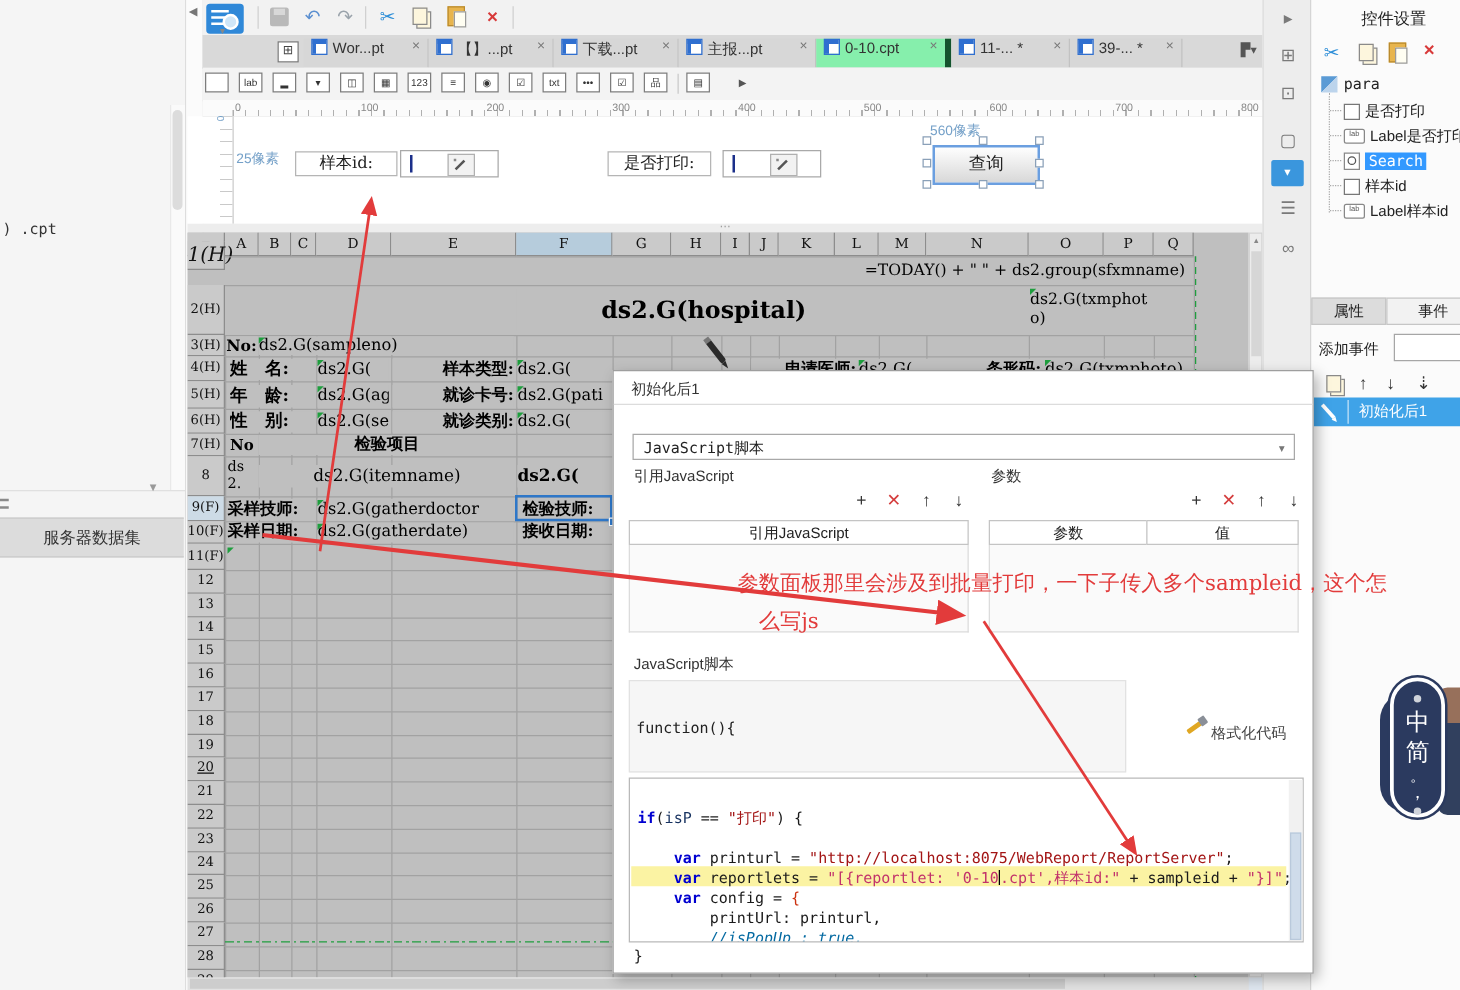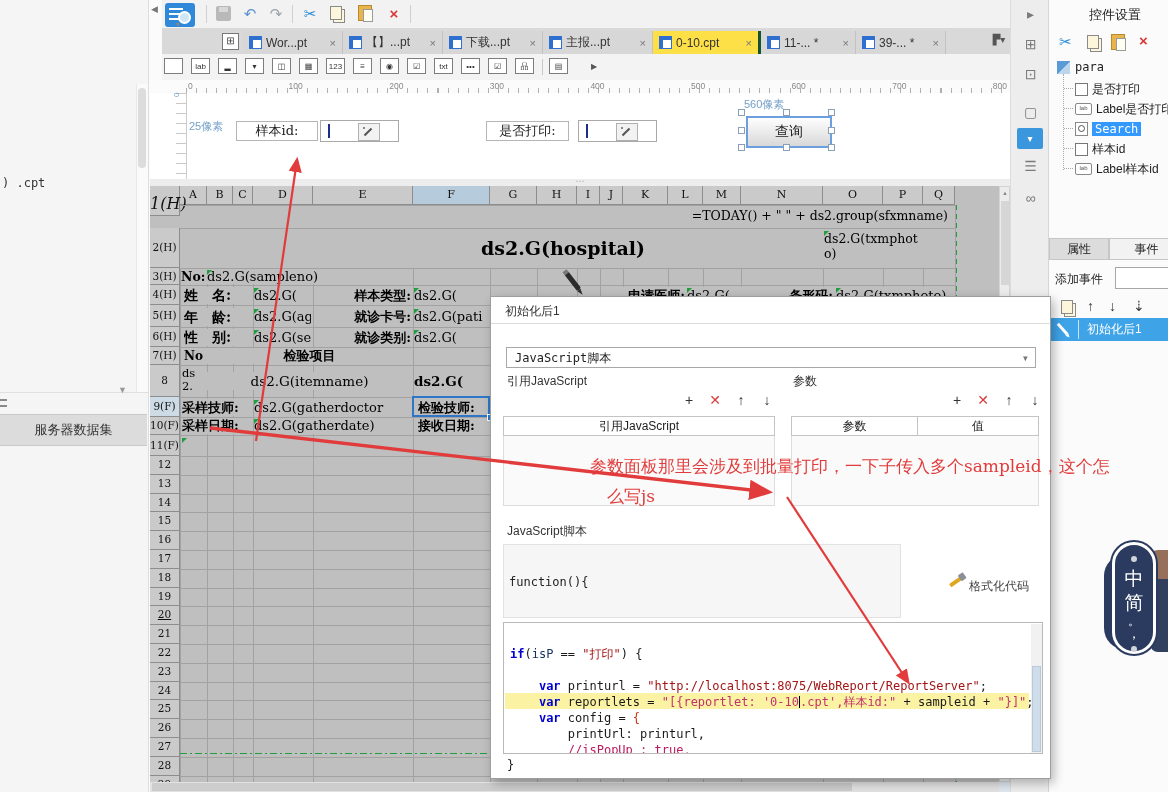--- a/index.html
+++ b/index.html
@@ -14,22 +14,22 @@
   .lp-thumb{position:absolute;left:1px;top:4px;width:8px;height:80px;background:#dcdcdc;border-radius:4px}
   .srvbtn{position:absolute;left:0;top:414px;width:147px;height:30px;background:#dcdcdc;border-top:1px solid #c9c9c9;
           border-bottom:1px solid #c9c9c9;text-align:center;line-height:30px;font-size:13px;color:#333}
   
   #toolbar1{left:162px;top:0;width:848px;height:28px;background:#f2f2f2}
   #tabbar{left:162px;top:28px;width:848px;height:26px;background:#d9d9d9;border-bottom:1px solid #c7c7c7}
   #widgetbar{left:162px;top:54px;width:848px;height:26px;background:#f3f3f3;border-bottom:1px solid #d8d8d8}
   .tbi{position:absolute;top:4px;width:20px;height:20px;text-align:center;line-height:20px;font-size:15px}
   .sep{position:absolute;top:5px;width:1px;height:18px;background:#d0d0d0}
   .tab{position:absolute;top:3px;height:23px;background:#d7d7d7;border-right:1px solid #c2c2c2;
-       font-size:12px;color:#333;display:flex;align-items:center;padding:0 6px;box-sizing:border-box}
-  .tab.active{background:#fde047;border-right:3px solid #14532d}
+       font-size:12px;color:#333;display:flex;align-items:flex-start;padding:0 6px;box-sizing:border-box}
+  .tab.active{background:#86efac;border-right:5px solid #14532d}
   .ticon{display:inline-block;width:11px;height:11px;border:1px solid #2f6fd0;background:
          linear-gradient(#2f6fd0 0 3px,transparent 3px),linear-gradient(90deg,#2f6fd0 0 3px,#fff 3px);margin-right:4px;flex:none}
   .tclose{margin-left:6px;color:#777;font-size:11px}
   .wicon{position:absolute;top:4px;width:19px;height:16px;border:1px solid #7d7d7d;background:#fff;
          font-size:8px;line-height:16px;text-align:center;color:#333;box-sizing:border-box;overflow:hidden}
   
   #hruler{left:162px;top:80px;width:848px;height:13px;background:#fbfbfb;border-bottom:1px solid #b5b5b5}
   .rnum{position:absolute;top:1px;font-size:8.5px;color:#888}
   #hticks{position:absolute;left:24px;top:8px;width:820px;height:5px;
           background:repeating-linear-gradient(90deg,#b0b0b0 0 1px,transparent 1px 10.06px)}
@@ -70,21 +70,21 @@
   .ticn{position:absolute;width:16px;height:16px;text-align:center;line-height:16px;font-size:14px;color:#333}
   .red{color:#d43c3c}
   #codebox{position:absolute;left:12px;top:325px;width:540px;height:132px;background:#fff;
            border:1px solid #b9b9b9;box-sizing:border-box;overflow:hidden}
   .cl{position:absolute;left:6px;white-space:pre;font-family:"DejaVu Sans Mono",monospace;font-size:12px;line-height:15px}
   .cl .k{color:#0000d0;font-weight:bold}
   .cl .v{color:#16315f}
   .cl .s{color:#a31515}
   .cl .m{color:#c2326b}
   .cl .b{color:#cc3311}
-  .cl .c{color:#be185d;}
+  .cl .c{color:#0369a1;font-style:italic}
   .cl .p{color:#1a1a1a}
   .cl .caret2{display:inline-block;width:0;height:12px;border-left:1px solid #000;vertical-align:-2px}
   .hlline{position:absolute;left:1px;width:524px;height:16px;background:#fbf3a3}
   
   #rstrip{left:1010px;top:0;width:38px;height:792px;background:#ededed;border-left:1px solid #dcdcdc}
   .rsic{position:absolute;left:11px;width:17px;height:17px;color:#7a7a7a;font-size:14px;line-height:17px;text-align:center}
   #rpanel{left:1048px;top:0;width:120px;height:792px;background:#fbfbfb;border-left:1px solid #d5d5d5}
   .treerow{position:absolute;left:26px;height:18px;font-size:12px;color:#222;white-space:nowrap;display:flex;align-items:center;gap:4px}
   .cbx{display:inline-block;width:11px;height:11px;border:1px solid #777;background:#fff;flex:none}
   .labx{display:inline-block;width:15px;height:10px;border:1px solid #888;border-radius:2px;background:#fff;

